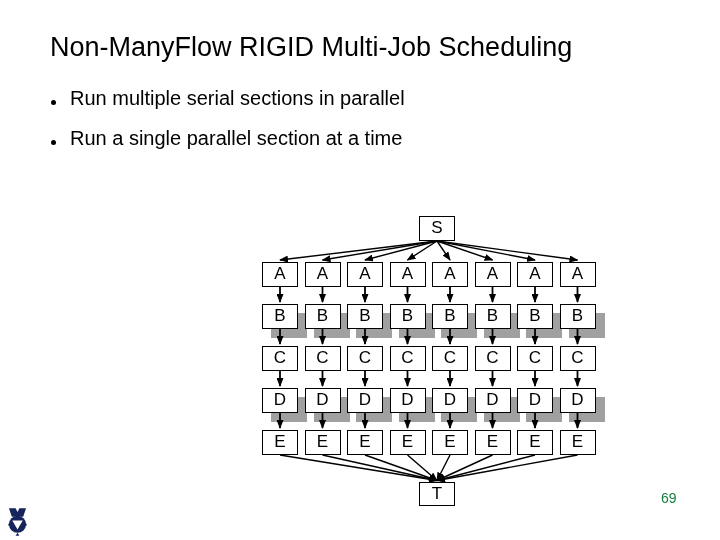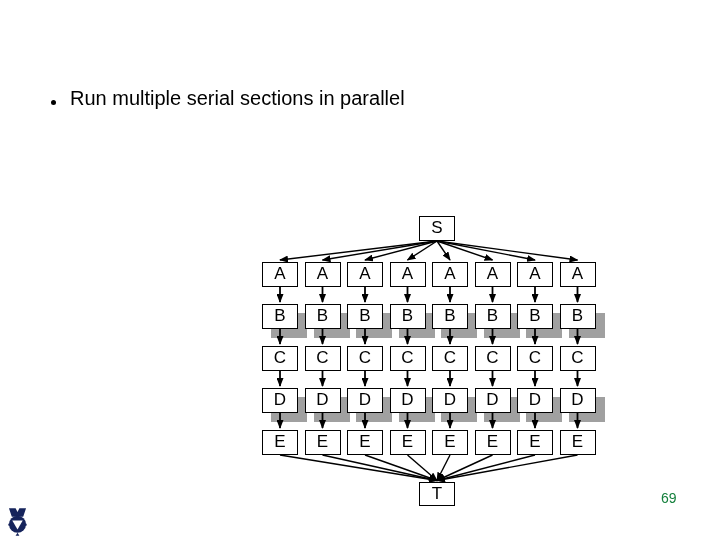--- a/index.html
+++ b/index.html
@@ -28,25 +28,30 @@
   .node.shadow{box-shadow:9px 9px 0 0 var(--shadow,#a0a0a0);}
   .diagram-arrows{position:absolute;left:0;top:0;pointer-events:none;}
   .page-number{position:absolute;left:661px;top:490px;font-size:14px;color:#15803d;}
   .logo{position:absolute;left:8px;top:505px;width:19px;height:31px;}
 </style>
 </head>
 <body>
 
 <div class="slide" style="--box-fill: #ffffff; --box-border: #000000; --shadow: #a0a0a0;">
 
+  <div class="title">Non-ManyFlow RIGID Multi-Job Scheduling</div>
 
   <div class="bullets">
     <div class="bullet-row">
       <span class="bullet-dot"></span>
       <span class="bullet-text">Run multiple serial sections in parallel</span>
+    </div>
+    <div class="bullet-row">
+      <span class="bullet-dot"></span>
+      <span class="bullet-text">Run a single parallel section at a time</span>
     </div>
   </div>
 
   <div class="diagram">
     <div class="diagram-nodes">
         <div class="node" style="left: 419px; top: 216px; width: 36px; height: 25px; line-height: 22px;">S</div>
         <div class="node" style="left: 262px; top: 262px; width: 36px; height: 25px; line-height: 22px;">A</div>
         <div class="node" style="left: 304.5px; top: 262px; width: 36px; height: 25px; line-height: 22px;">A</div>
         <div class="node" style="left: 347px; top: 262px; width: 36px; height: 25px; line-height: 22px;">A</div>
         <div class="node" style="left: 389.5px; top: 262px; width: 36px; height: 25px; line-height: 22px;">A</div>

